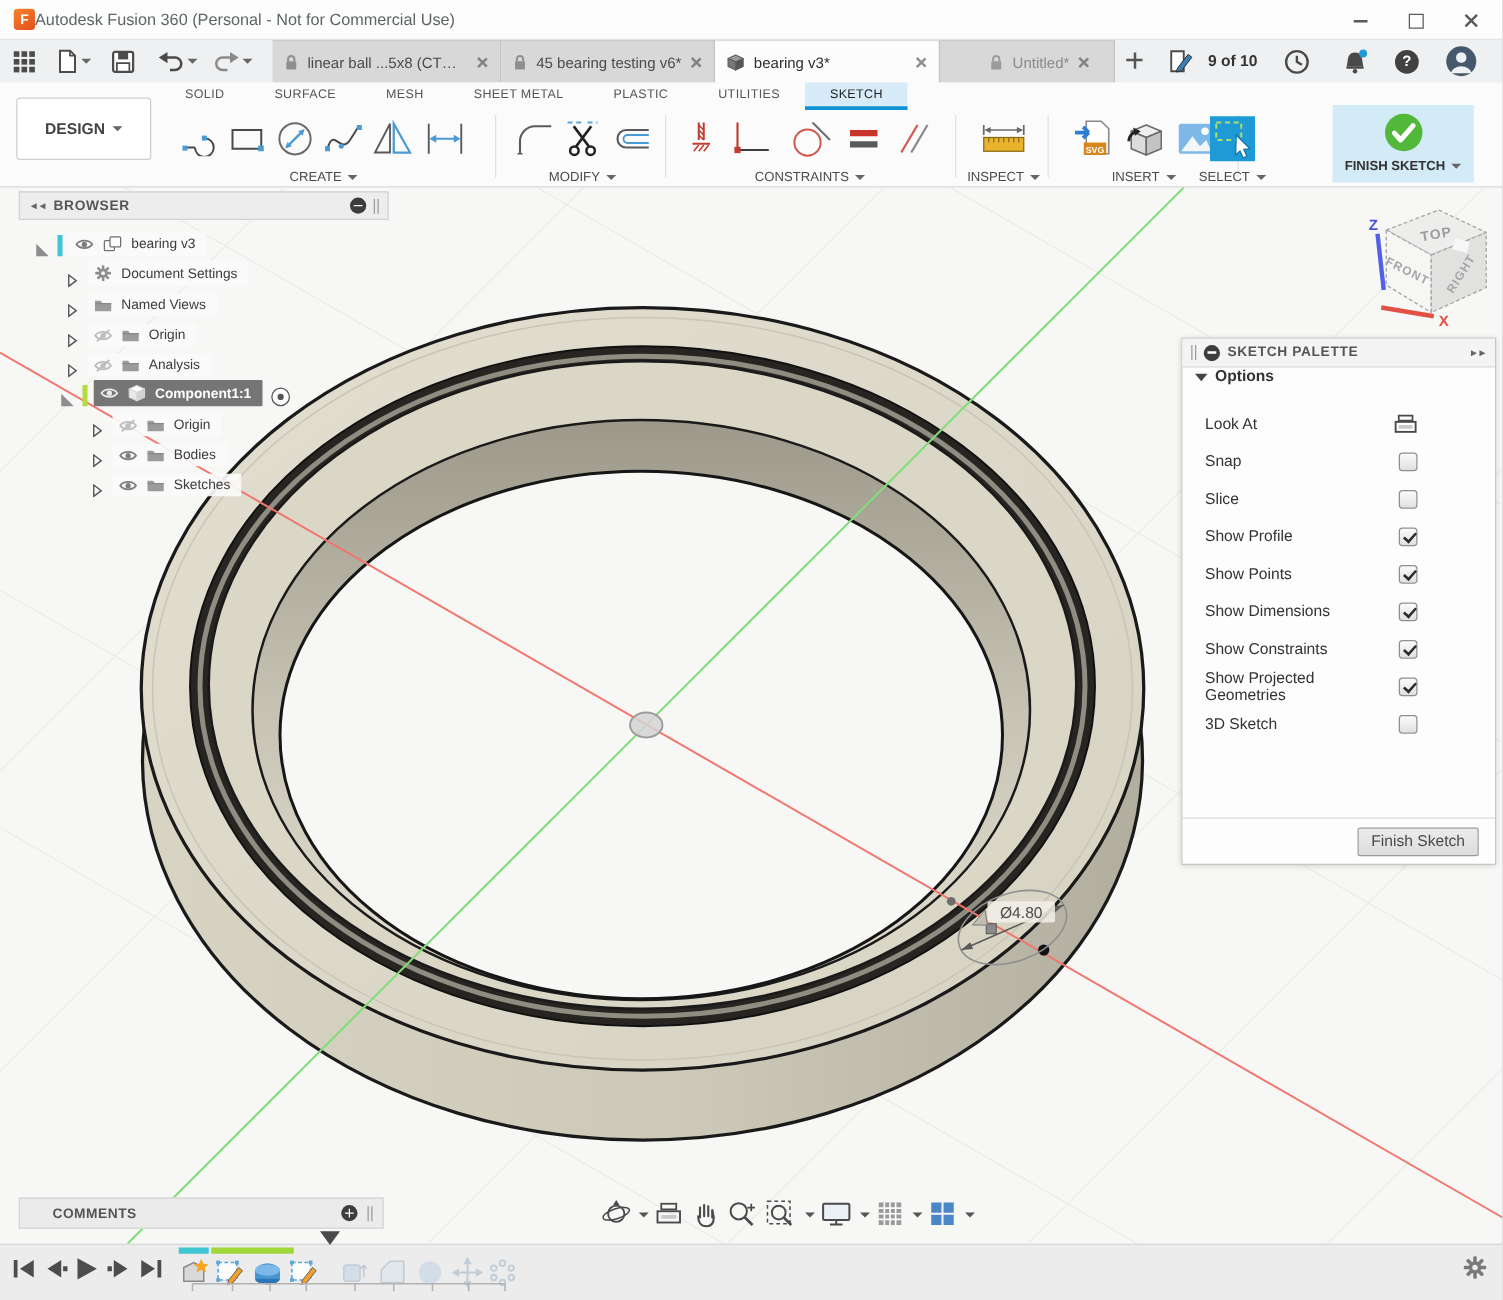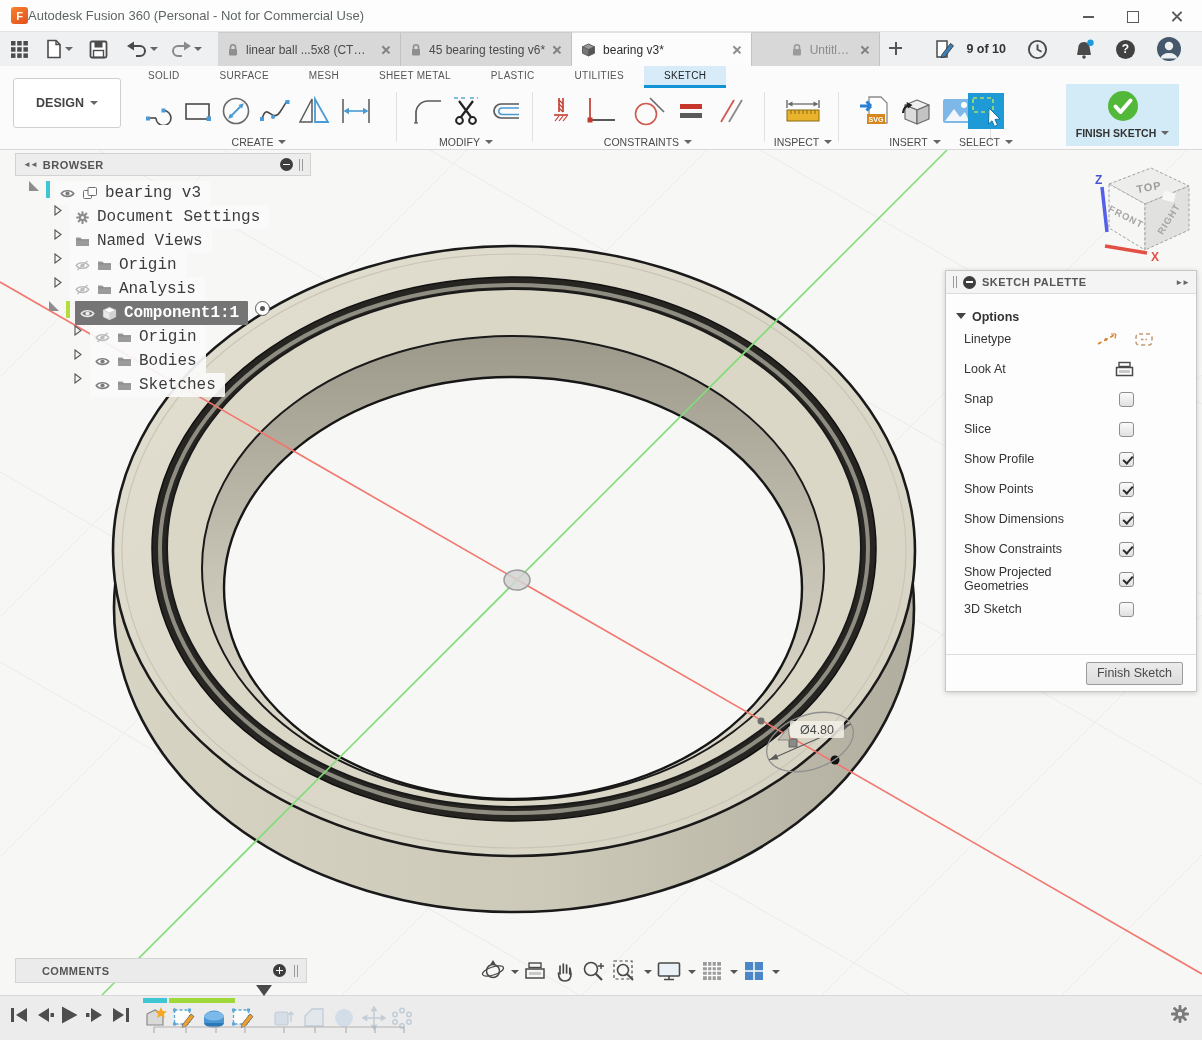--- a/index.html
+++ b/index.html
@@ -58,33 +58,33 @@
   
   .browser{position:absolute;left:15px;top:153px;width:296px;z-index:5;}
   .panelhead{height:23px;background:#ededee;border:1px solid #d2d2d2;display:flex;align-items:center;font-size:11px;font-weight:bold;color:#555;letter-spacing:.5px;padding:0 7px;gap:6px;}
   .arr2{font-size:8px;color:#666;letter-spacing:-1px;}
   .spacer{flex:1;}
   .circ-btn{width:13px;height:13px;border-radius:50%;background:#3d3d3d;color:#fff;position:relative;}
   .circ-btn::after{content:"";position:absolute;left:3px;top:5.7px;width:7px;height:1.6px;background:#fff;}
   .circ-btn.plus::before{content:"";position:absolute;left:5.7px;top:3px;width:1.6px;height:7px;background:#fff;}
   .grip{width:4px;height:12px;border-left:1px solid #9a9a9a;border-right:1px solid #9a9a9a;}
   .tree{padding-top:5px;}
-  .trow{height:24px;display:flex;align-items:flex-start;font-size:16px;color:#3c3c3c;font-family:Liberation Mono, monospace;}
+  .trow{height:24px;display:flex;align-items:flex-end;font-size:11px;color:#3c3c3c;}
   .pill{display:flex;align-items:center;gap:7px;background:rgba(250,250,250,.92);padding:3px 9px 3px 5px;border-radius:1px;}
   .pill.sel{background:#757575;color:#fff;}
   .expander{width:10px;height:10px;display:flex;align-items:center;justify-content:center;margin-right:7px;}
   .exp-open{width:0;height:0;border-left:10px solid #8d8d8d;border-top:10px solid transparent;}
   .cbar{width:4px;height:17px;margin-right:5px;}
   .radio{width:15px;height:15px;margin-left:7px;border-radius:50%;background:#fff;border:1.4px solid #555;position:relative;}
   .radio::after{content:"";position:absolute;left:3.5px;top:3.5px;width:5px;height:5px;border-radius:50%;background:#555;}
 
   
   .palette{position:absolute;left:945px;top:270px;width:252px;height:422px;background:rgba(253,253,253,.98);border:1px solid #c7c7c7;box-shadow:0 1px 5px rgba(0,0,0,.18);z-index:6;display:flex;flex-direction:column;}
   .palette .panelhead{border:none;border-bottom:1px solid #ddd;background:#f4f4f4;}
-  .opt-head{height:30px;display:flex;align-items:flex-end;padding:0 10px;font-size:12.5px;font-weight:bold;color:#333;gap:6px;}
+  .opt-head{height:30px;display:flex;align-items:flex-start;padding:0 10px;font-size:12.5px;font-weight:bold;color:#333;gap:6px;}
   .tri-down{width:0;height:0;border:5px solid transparent;border-top:6px solid #444;margin-top:5px;}
   .prow{height:30px;display:flex;align-items:center;padding:0 14px 0 18px;font-size:12.5px;color:#333;}
   .prow .ctrl{margin-left:auto;display:flex;align-items:center;gap:14px;margin-right:48px;}
   .pcheck{width:15px;height:15px;border:1px solid #8f8f8f;border-radius:3px;background:linear-gradient(#fbfbfb,#e0e0e0);position:relative;}
   .pcheck[data-checked="true"]::after{content:"";position:absolute;left:2.5px;top:3px;width:8px;height:4px;border-left:2.2px solid #2b2b2b;border-bottom:2.2px solid #2b2b2b;transform:rotate(-48deg);}
   .pfoot{margin-top:auto;height:37px;border-top:1px solid #dcdcdc;display:flex;align-items:center;justify-content:flex-end;padding-right:13px;}
   .btn{height:23px;padding:0 10px;background:linear-gradient(#ececec,#dcdcdc);border:1px solid #9c9c9c;border-radius:2px;font-size:12.5px;color:#4a4a4a;display:flex;align-items:center;}
 
   
   .comments{position:absolute;left:15px;top:958px;width:292px;height:25px;background:#ebebeb;border:1px solid #d4d4d4;display:flex;align-items:center;padding:0 8px 0 26px;font-size:11px;font-weight:bold;color:#555;letter-spacing:.4px;gap:8px;z-index:5;}
@@ -183,21 +183,21 @@
       <svg width="15" height="14">
           <g stroke="#5f5f5f" stroke-width="1" stroke-linejoin="round">
             <polygon points="7.5,1 13.5,3.8 7.5,6.6 1.5,3.8" fill="#9a9a9a"></polygon>
             <polygon points="1.5,3.8 7.5,6.6 7.5,13 1.5,10.2" fill="#777"></polygon>
             <polygon points="13.5,3.8 7.5,6.6 7.5,13 13.5,10.2" fill="#555"></polygon>
           </g>
         </svg>
       <span class="tlabel">bearing v3*</span>
       <span class="tab-x" style="margin-left:auto"></span>
     </div>
-    <div class="doctab dim" style="width:128px">
+    <div class="doctab dim" style="width:140px">
       <svg width="12" height="14" style="margin-left:30px">
           <path d="M3.5 6 V4.2 a2.5 2.5 0 0 1 5 0 V6" fill="none" stroke="#9b9b9b" stroke-width="1.6"></path>
           <rect x="2" y="6" width="8" height="6.5" rx="1" fill="#9b9b9b"></rect>
         </svg>
       <span class="tlabel">Untitled*</span>
       <span class="tab-x"></span>
     </div>
     <div class="plusbtn"></div>
 
     <div class="tab-right">
@@ -737,34 +737,20 @@
       <span class="circ-btn"></span>
       <span>SKETCH PALETTE</span>
       <span class="spacer"></span>
       <span class="arr2">►►</span>
     </div>
     <div class="opt-head">
       <span class="tri-down"></span>
       <span>Options</span>
     </div>
 
-    <div class="prow">
-      <span>Linetype</span>
-      <span class="ctrl" style="margin-right:28px">
-        <svg width="24" height="16">
-            <path d="M2 13 L20 3" stroke="#d9822b" stroke-width="1.6" stroke-dasharray="4 3"></path>
-            <path d="M20 3 l-5 0 M20 3 l-1 4.5" stroke="#d9822b" stroke-width="1.2"></path>
-            <circle cx="10" cy="8.5" r="1.4" fill="#d9822b"></circle>
-          </svg>
-        <svg width="20" height="15">
-            <rect x="2" y="2" width="16" height="11" rx="3" fill="none" stroke="#c09a6e" stroke-width="1.5" stroke-dasharray="4 3"></rect>
-            <path d="M7 7.5 H13" stroke="#c09a6e" stroke-width="1.4" stroke-dasharray="2.5 2"></path>
-          </svg>
-      </span>
-    </div>
 
     <div class="prow">
       <span>Look At</span>
       <span class="ctrl">
         <svg width="19" height="16">
             <rect x="4" y="1.5" width="11" height="4" fill="none" stroke="#4a4a4a" stroke-width="1.4"></rect>
             <rect x="1.5" y="6.5" width="16" height="8" fill="none" stroke="#4a4a4a" stroke-width="1.5"></rect>
             <rect x="4" y="9" width="11" height="3" fill="#c9c9c9"></rect>
           </svg>
       </span>

